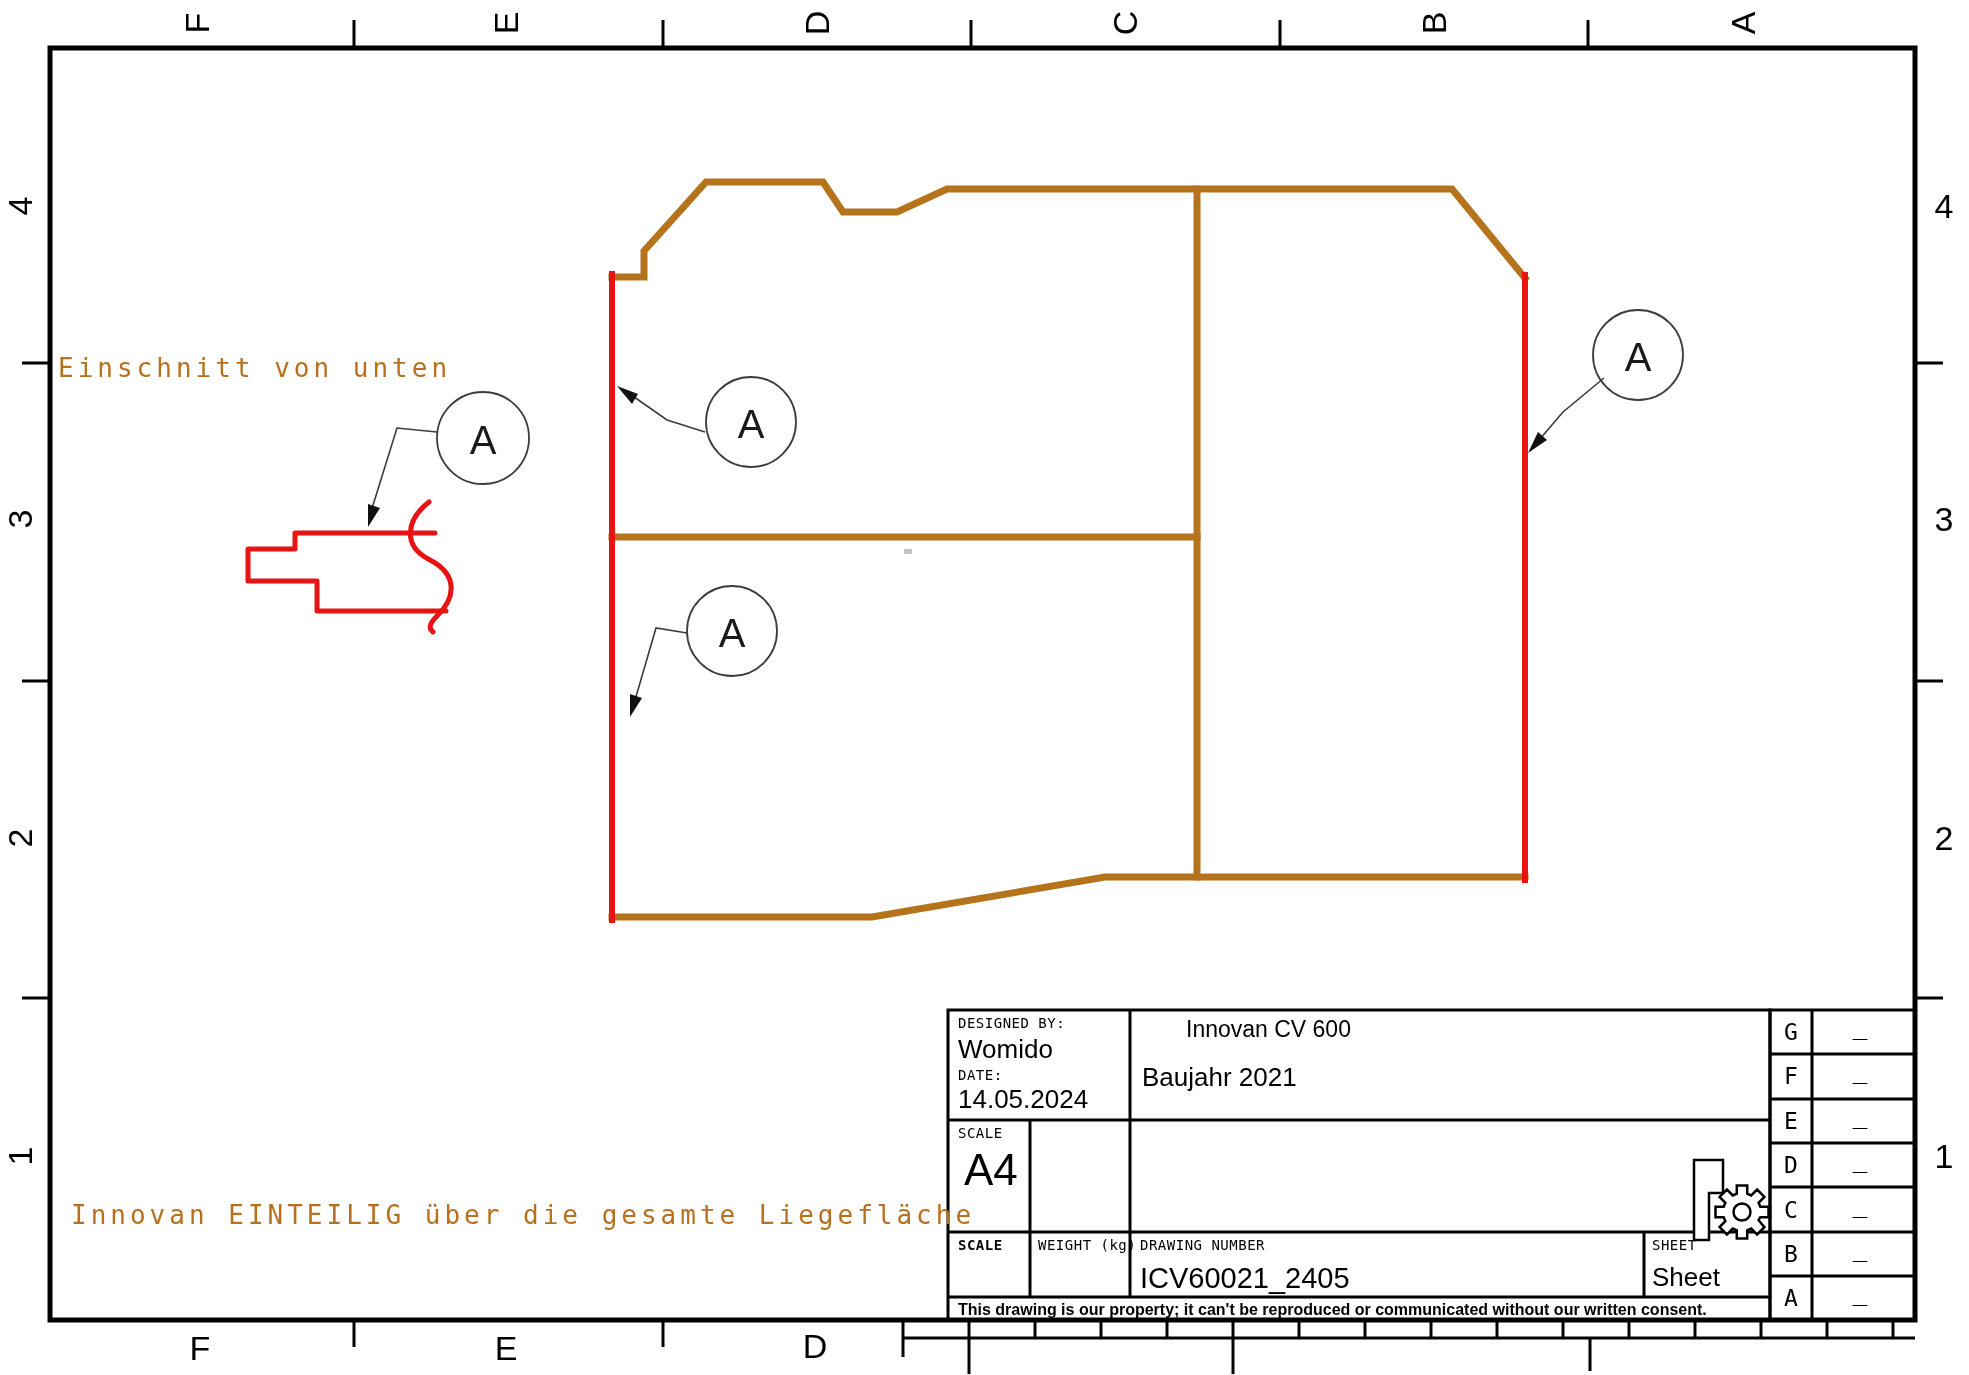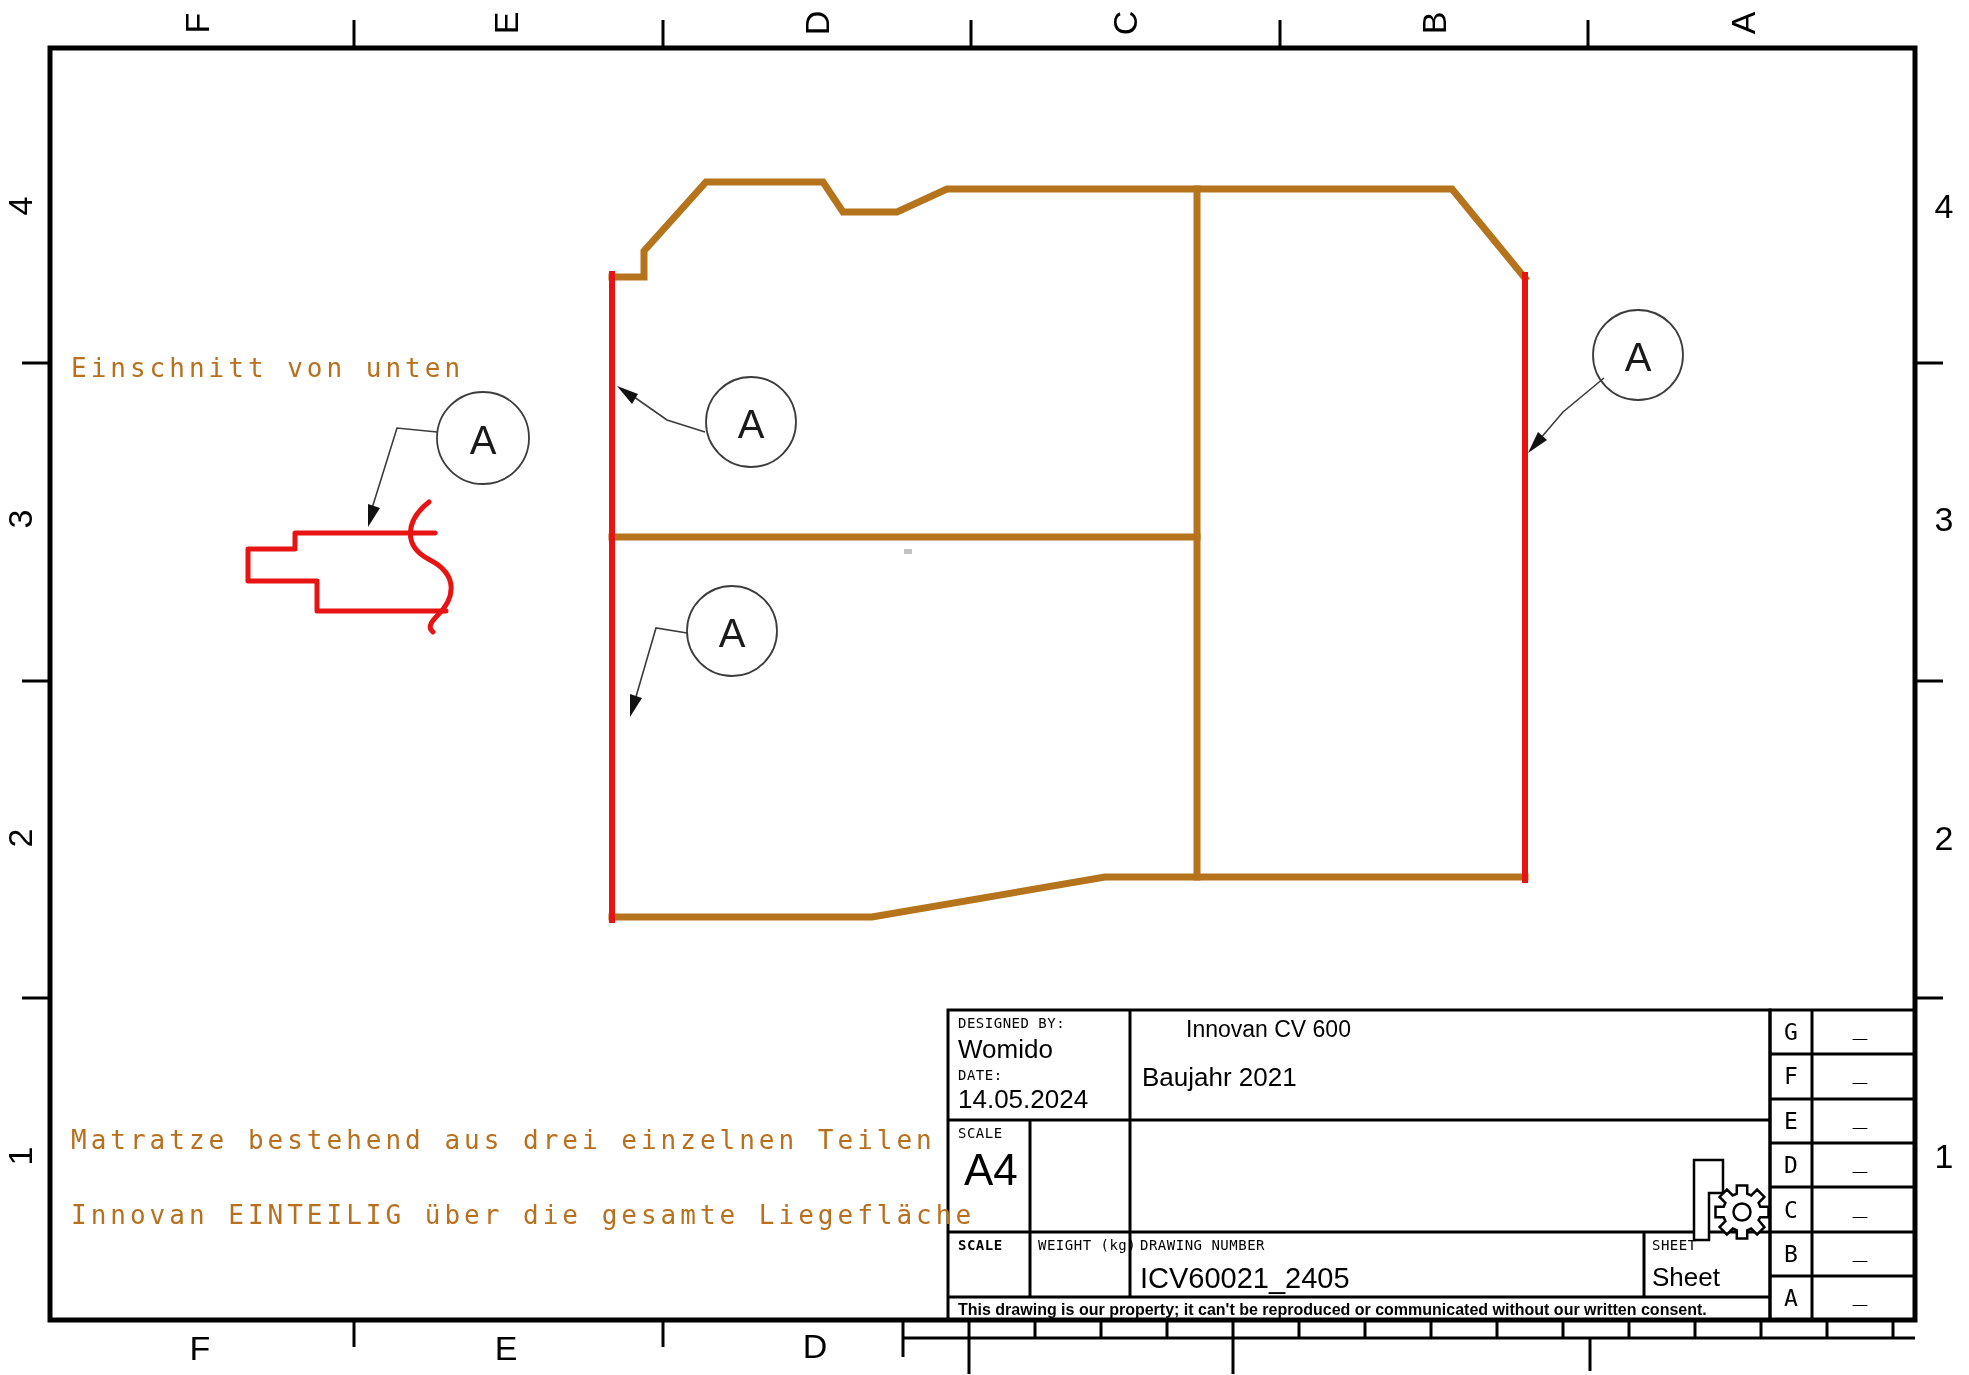--- a/index.html
+++ b/index.html
@@ -166,22 +166,21 @@
   <div class="abs grid-letter" style="left:1944px;top:206px;">4</div>
   <div class="abs grid-letter" style="left:1944px;top:519px;">3</div>
   <div class="abs grid-letter" style="left:1944px;top:838px;">2</div>
   <div class="abs grid-letter" style="left:1944px;top:1156px;">1</div>
 
   <div class="abs balloon-letter" style="left:483px;top:440px;">A</div>
   <div class="abs balloon-letter" style="left:751px;top:424px;">A</div>
   <div class="abs balloon-letter" style="left:732px;top:633px;">A</div>
   <div class="abs balloon-letter" style="left:1638px;top:357px;">A</div>
 
-  <div class="abs note" style="left:71px;top:355px;">Einschnitt von unten</div>
-  <div class="abs note" style="left:71px;top:1127px;">Matratze bestehend aus drei einzelnen Teilen</div>
+  <div class="abs note" style="left:58px;top:355px;">Einschnitt von unten</div>
   <div class="abs note" style="left:71px;top:1202px;">Innovan EINTEILIG über die gesamte Liegefläche</div>
 
   <div class="abs tb-label" style="left:958px;top:1016px;">DESIGNED BY:</div>
   <div class="abs tb-value" style="left:958px;top:1036px;">Womido</div>
   <div class="abs tb-label" style="left:958px;top:1068px;">DATE:</div>
   <div class="abs tb-value" style="left:958px;top:1086px;">14.05.2024</div>
 
   <div class="abs tb-title" style="left:1142px;top:1018px;">Innovan CV 600</div>
   <div class="abs tb-value" style="left:1142px;top:1064px;">Baujahr 2021</div>
 

